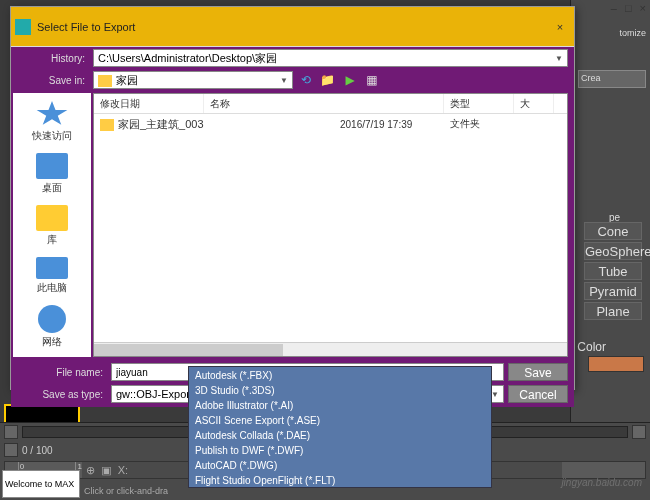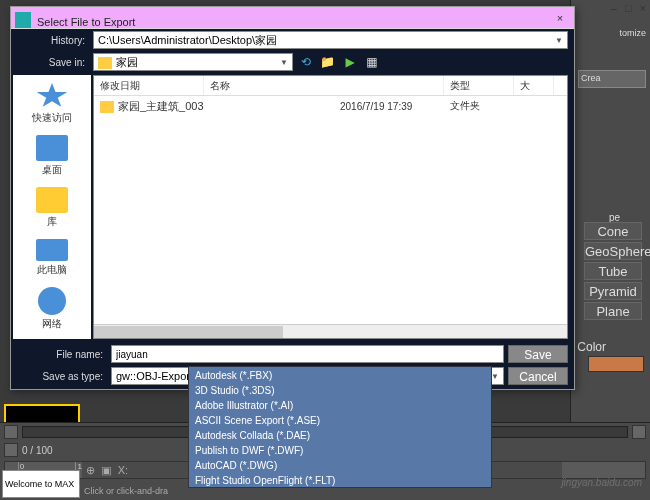--- a/index.html
+++ b/index.html
@@ -14,25 +14,25 @@
 .tl-icon{width:14px;height:14px;background:#666;border:1px solid #333}
 .tl-slider{flex:1;height:12px;background:#3a3a3a;border:1px solid #222}
 .tl-text{color:#ccc;font-size:10px}
 .tl-ruler{height:18px;background:#5a5a5a;border:1px solid #333;margin:2px 4px;position:relative}
 .tl-tick{position:absolute;top:0;height:100%;border-left:1px solid #888;color:#ccc;font-size:8px;padding-left:1px}
 .welcome{position:absolute;bottom:2px;left:2px;width:78px;height:28px;background:#fff;border:1px solid #888;font-size:9px;padding:8px 2px}
 .statusbar{position:absolute;bottom:22px;left:82px;width:480px;height:16px;background:#4a4a4a;color:#aaa;font-size:9px;padding:2px 4px;display:flex;align-items:center;gap:6px}
 .viewport{position:absolute;bottom:60px;left:4px;width:76px;height:36px;border:2px solid #ffcc00;background:#000}
 
 .dialog{position:absolute;top:6px;left:10px;width:565px;height:384px;background:#fff;border:1px solid #999;box-shadow:2px 2px 8px rgba(0,0,0,0.4)}
-.dlg-title{height:22px;background:#f0abfc;display:flex;align-items:flex-end;padding:0 4px;border-bottom:1px solid #ddd}
+.dlg-title{height:40px;background:#eab308;display:flex;align-items:center;padding:0 4px;border-bottom:1px solid #ddd}
 .dlg-title-icon{width:16px;height:16px;background:#2aa}
 .dlg-title-text{flex:1;padding-left:6px;color:#222;font-size:11px}
 .dlg-close{width:20px;height:20px;text-align:center;line-height:20px;color:#333;cursor:pointer}
-.dlg-body{height:360px;background:#0f172a;display:flex;flex-direction:column}
+.dlg-body{height:360px;background:#701a75;display:flex;flex-direction:column}
 .dlg-toprow{display:flex;align-items:center;height:24px;padding:2px 6px;gap:4px}
 .dlg-label{width:72px;text-align:right;color:#ddd;font-size:10px;padding-right:4px}
 .dlg-combo{flex:1;height:18px;background:#fff;border:1px solid #888;padding:0 4px;font-size:10px;display:flex;align-items:center;justify-content:space-between}
 .dlg-combo-arrow{color:#555;font-size:8px}
 .dlg-iconbtn{width:18px;height:18px;display:flex;align-items:center;justify-content:center;font-size:12px}
 .dlg-main{flex:1;display:flex;padding:2px 6px 2px 2px;gap:2px}
 .sidebar{width:78px;background:#fff;display:flex;flex-direction:column;align-items:center;padding:4px 0;gap:2px}
 .sb-item{display:flex;flex-direction:column;align-items:center;gap:2px;padding:4px 0;width:100%}
 .sb-icon{width:32px;height:26px}
 .sb-star{background:#4a90d9;clip-path:polygon(50% 0,61% 35%,98% 35%,68% 57%,79% 91%,50% 70%,21% 91%,32% 57%,2% 35%,39% 35%)}

